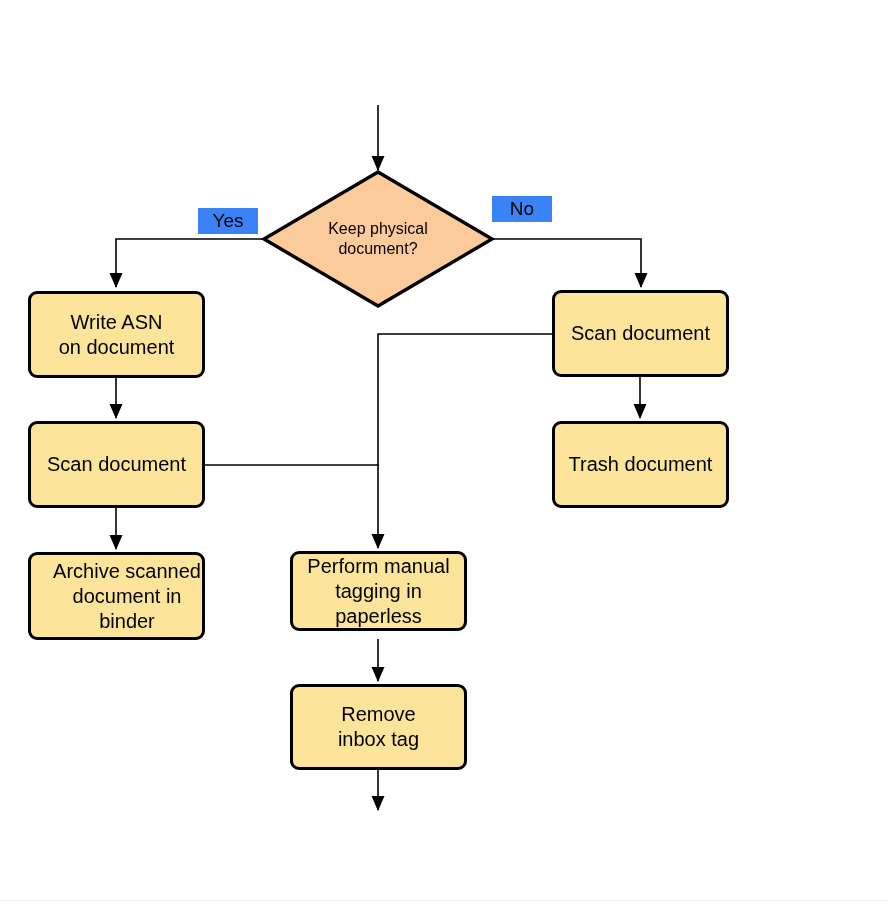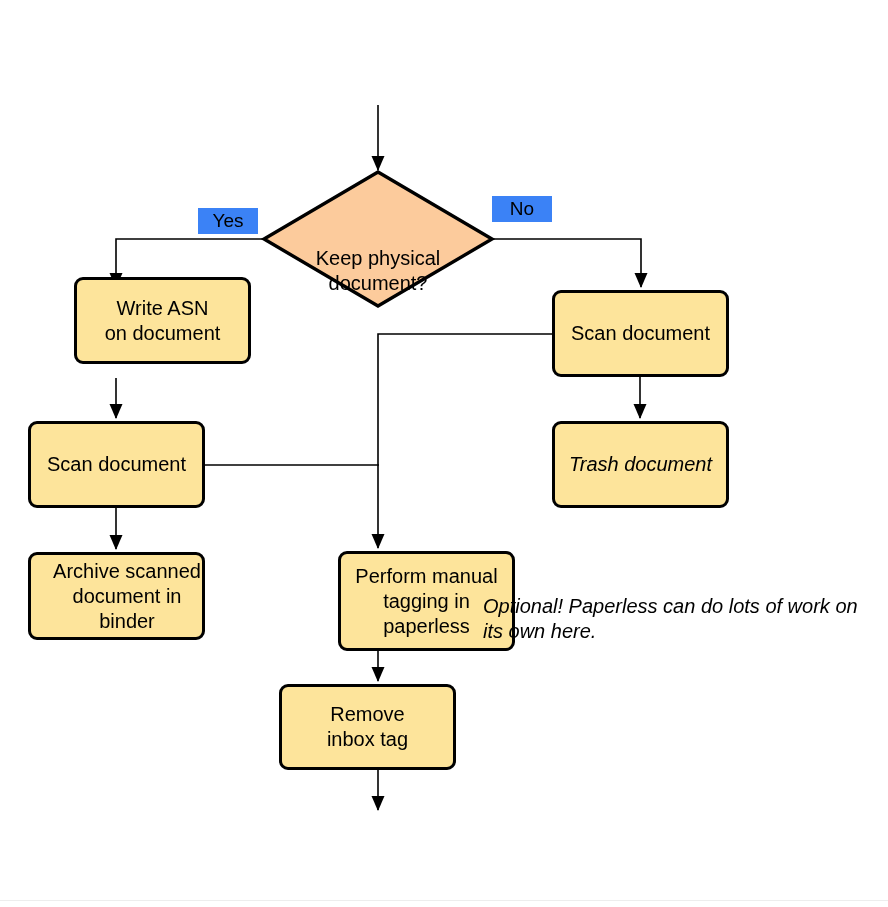--- a/index.html
+++ b/index.html
@@ -55,24 +55,23 @@
     background: var(--node-pink);
     border-radius: 50%;
     border-width: 3.4px;
   }
   .diamond-label {
     position: absolute;
     display: flex;
     align-items: center;
     justify-content: center;
     text-align: center;
-    font-size: 20px;
+    font-size: 16px;
     line-height: 1.25;
     white-space: pre-line;
-    margin-top: 32px;
   }
   .edge-label {
     position: absolute;
     display: flex;
     align-items: center;
     justify-content: center;
     font-size: 19px;
     background: #3b82f6;
     padding: 0 2px;
   }
@@ -87,27 +86,27 @@
     position: absolute;
     left: 0;
     top: 900px;
     width: 888px;
     height: 1px;
     background: var(--divider);
   }
 
   
   .n-start    { left: 290px; top: 16px;  width: 177px; height: 89px; }
-  .n-writeasn { left: 28px;  top: 277px; width: 177px; height: 87px; margin-left: 46px; }
+  .n-writeasn { left: 28px;  top: 291px; width: 177px; height: 87px; }
   .n-scanl    { left: 28px;  top: 421px; width: 177px; height: 87px; }
   .n-archive  { left: 28px;  top: 552px; width: 177px; height: 88px; padding-left: 21px; }
   .n-scanr    { left: 552px; top: 290px; width: 177px; height: 87px; }
-  .n-trash    { left: 552px; top: 421px; width: 177px; height: 87px; font-style: italic; }
-  .n-tag      { left: 290px; top: 551px; width: 177px; height: 100px; margin-left: 48px; }
-  .n-remove   { left: 279px; top: 684px; width: 177px; height: 86px; }
+  .n-trash    { left: 552px; top: 421px; width: 177px; height: 87px; }
+  .n-tag      { left: 290px; top: 551px; width: 177px; height: 80px; }
+  .n-remove   { left: 290px; top: 684px; width: 177px; height: 86px; }
   .n-end      { left: 289px; top: 813px; width: 177px; height: 86px; }
   .n-decision { left: 288px; top: 207px; width: 180px; height: 64px; }
   .lbl-yes    { left: 198px; top: 208px; width: 60px;  height: 26px; }
   .lbl-no     { left: 492px; top: 196px; width: 60px;  height: 26px; }
   .note       { left: 483px; top: 594px; width: 400px; }
 </style>
 </head>
 <body>
 
 <div class="canvas">
@@ -150,18 +149,16 @@
   <div class="node rect n-scanr">Scan document</div>
   <div class="node rect n-trash">Trash document</div>
 
   <div class="node rect n-tag">Perform manual
 tagging in
 paperless</div>
   <div class="node rect n-remove">Remove
 inbox tag</div>
 
 
-  <div class="annotation note">Optional! Paperless can do lots of work on
-its own here.</div>
 
   <div class="bottom-divider"></div>
 
 </div>
 
 </body></html>

